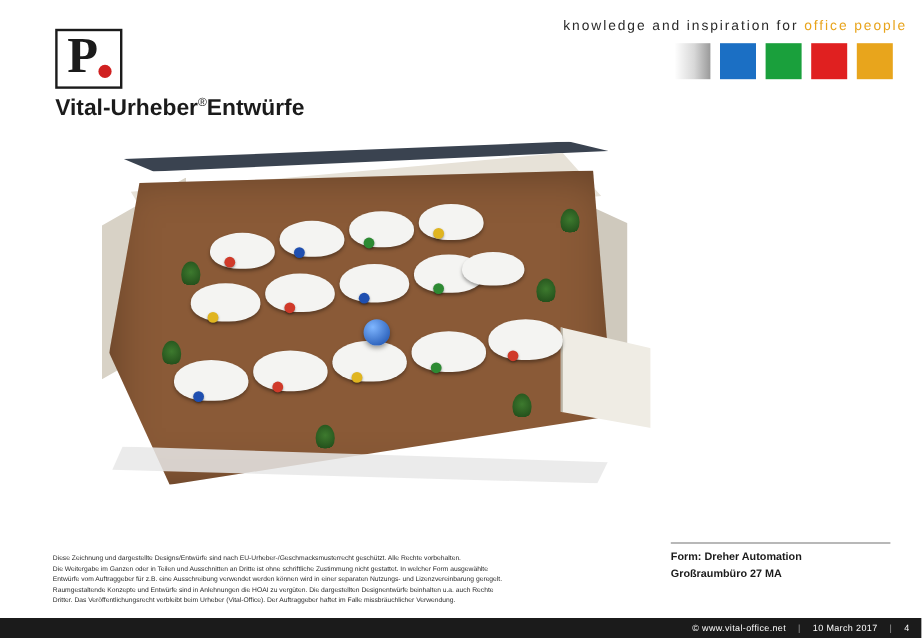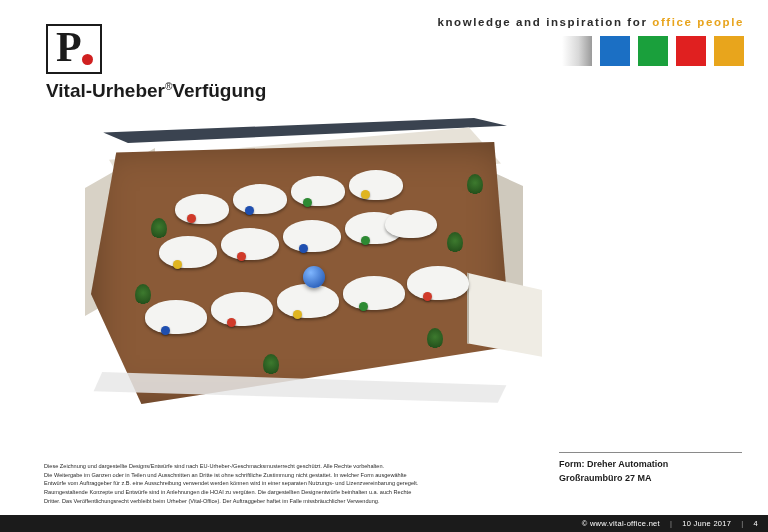--- a/index.html
+++ b/index.html
@@ -17,25 +17,25 @@
     position: relative;
     width: 768px;
     height: 532px;
     background: #ffffff;
   }
 
   
   .tagline {
     position: absolute;
     top: 16px;
-    right: 24px;
+    right: 12px;
     font-size: 11.5px;
     letter-spacing: 1.6px;
     color: #2b2b2b;
-    font-weight: bold;
+    font-weight: normal;
     white-space: nowrap;
   }
   .tagline .accent {
     color: #e8a41c;
   }
 
   .swatches {
     position: absolute;
     top: 36px;
     right: 24px;
@@ -301,21 +301,21 @@
     <div class="swatch" style="background:#e02020"></div>
     <div class="swatch" style="background:#e8a51c"></div>
   </div>
 
   <div class="logo-block">
     <div class="logo-mark">
       <div class="glyph">P</div>
       <div class="dot"></div>
     </div>
     <div class="logo-text">
-      <span class="vital">Vital-</span><span class="office">Urheber</span><span class="reg">®</span><span class="sub">Verfügung</span>
+      <span class="vital">Vital-</span><span class="office">Urheber</span><span class="reg">®</span><span class="sub">Entwürfe</span>
     </div>
   </div>
 
   <div class="render">
     <div class="room">
       <div class="ceiling-edge"></div>
       <div class="wall-back"></div>
       <div class="wall-left"></div>
       <div class="wall-right"></div>
       <div class="floor"></div>
@@ -375,18 +375,18 @@
     <div>Diese Zeichnung und dargestellte Designs/Entwürfe sind nach EU-Urheber-/Geschmacksmusterrecht geschützt. Alle Rechte vorbehalten.</div>
     <div>Die Weitergabe im Ganzen oder in Teilen und Ausschnitten an Dritte ist ohne schriftliche Zustimmung nicht gestattet. In welcher Form ausgewählte</div>
     <div>Entwürfe vom Auftraggeber für z.B. eine Ausschreibung verwendet werden können wird in einer separaten Nutzungs- und Lizenzvereinbarung geregelt.</div>
     <div>Raumgestaltende Konzepte und Entwürfe sind in Anlehnungen die HOAI zu vergüten. Die dargestellten Designentwürfe beinhalten u.a. auch Rechte</div>
     <div>Dritter. Das Veröffentlichungsrecht verbleibt beim Urheber (Vital-Office). Der Auftraggeber haftet im Falle missbräuchlicher Verwendung.</div>
   </div>
 
   <div class="footer-bar">
     <span>© www.vital-office.net</span>
     <span class="sep">|</span>
-    <span>10 June 2017</span>
+    <span>10 March 2017</span>
     <span class="sep">|</span>
     <span>4</span>
   </div>
 
 </div>
 
 </body></html>

